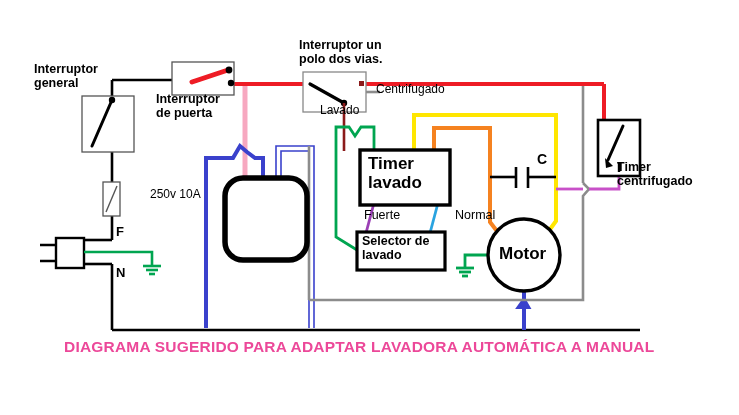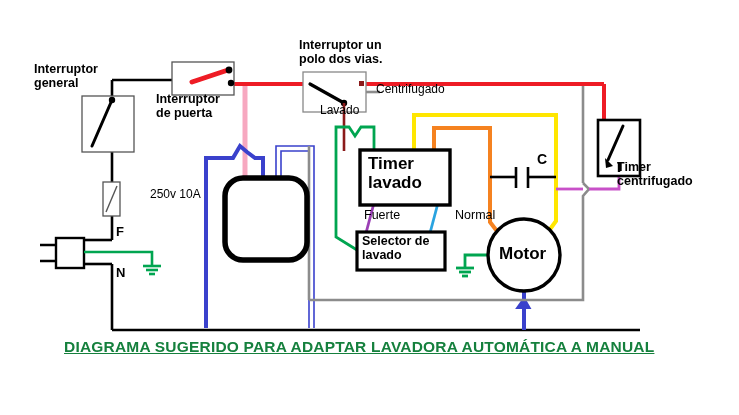--- a/index.html
+++ b/index.html
@@ -3,21 +3,21 @@
 <meta charset="utf-8">
 <style>
   html,body{margin:0;padding:0;background:#ffffff;}
   body{width:739px;height:415px;overflow:hidden;
        font-family:"Liberation Sans", sans-serif;}
   #stage{position:relative;width:739px;height:415px;background:#ffffff;}
   svg#wiring{position:absolute;left:0;top:0;width:739px;height:415px;}
   .lbl{position:absolute;color:#000;font-weight:bold;line-height:1.12;white-space:pre;}
   .lbl.thin{font-weight:bold;}
   .boxlabel{position:absolute;color:#000;font-weight:bold;line-height:1.1;white-space:pre;text-align:left;}
-  .caption{position:absolute;color:#15803d;font-weight:bold;letter-spacing:0.2px;white-space:nowrap;text-decoration:underline;}
+  .caption{position:absolute;color:#ec4899;font-weight:bold;letter-spacing:0.2px;white-space:nowrap;}
 </style>
 </head>
 <body>
 
 <div id="stage">
 
   <svg id="wiring" viewBox="0 0 739 415">
 
     <g fill="none" stroke="#000000" stroke-width="2.6">
 

